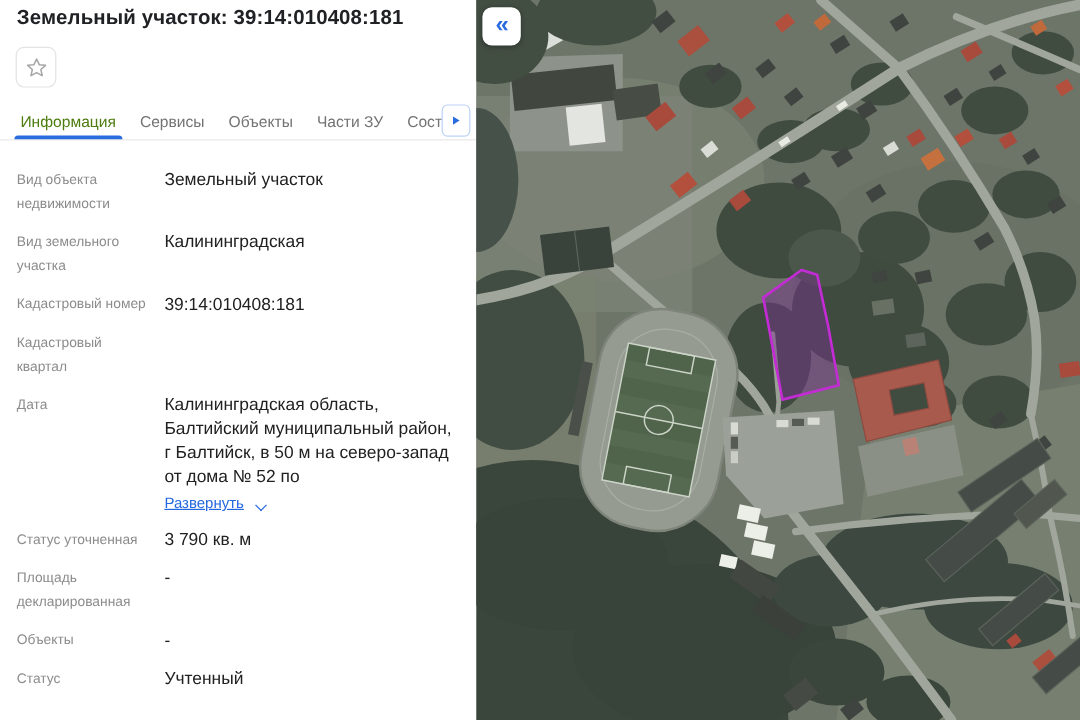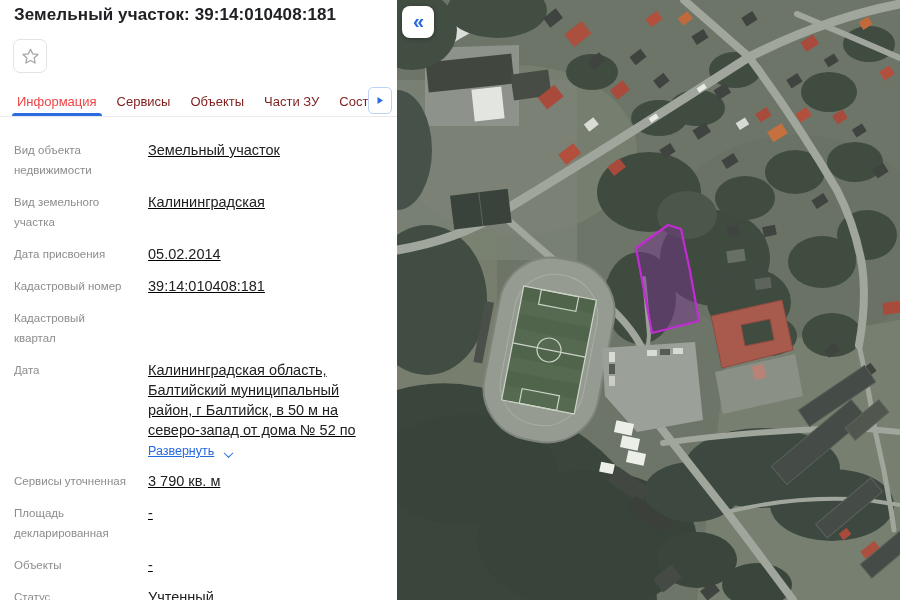--- a/index.html
+++ b/index.html
@@ -9,29 +9,29 @@
   *{box-sizing:border-box;margin:0;padding:0;}
   html,body{width:900px;height:600px;overflow:hidden;}
   body{font-family:"Liberation Sans",sans-serif;background:#fff;}
   #app{position:relative;width:900px;height:600px;}
 
   
   #panel{position:absolute;left:0;top:0;width:397px;height:600px;background:#fff;overflow:hidden;}
   .panel-title{position:absolute;left:14px;top:5px;font-size:17px;font-weight:600;color:#202124;letter-spacing:.1px;white-space:nowrap;}
   .star-btn{position:absolute;left:13px;top:39px;width:34px;height:34px;background:#fff;border:1px solid #e3e3e3;border-radius:7px;display:flex;align-items:center;justify-content:center;cursor:pointer;}
   .tabs{position:absolute;top:86px;left:0;right:0;height:31px;border-bottom:1px solid #e9e9e9;display:flex;gap:20px;padding-left:17px;}
-  .tab{position:relative;font-size:13px;color:#7f1d1d;padding-top:8px;white-space:nowrap;cursor:pointer;}
-  .tab.active{color:#ef4444;}
+  .tab{position:relative;font-size:13px;color:#737373;padding-top:8px;white-space:nowrap;cursor:pointer;}
+  .tab.active{color:#4d7c0f;}
   .tab.active::after{content:"";position:absolute;left:-5px;right:-5px;bottom:0;height:3px;background:var(--accent);border-radius:3px 3px 0 0;}
   .tab-more{position:absolute;right:5px;top:1px;width:24px;height:27px;background:#fff;border:1px solid #bcd2f6;border-radius:5px;display:flex;align-items:center;justify-content:center;color:var(--accent);cursor:pointer;}
   .rows{position:absolute;top:140px;left:14px;right:12px;}
-  .row{display:flex;margin-bottom:12px;gap:11px;}
+  .row{display:flex;margin-bottom:12px;}
   .row.mt{margin-top:8px;}
   .lbl{width:123px;flex:none;padding-right:8px;font-size:11.5px;line-height:20px;color:#8c8c8c;}
-  .valwrap{flex:1;text-decoration:underline;}
+  .valwrap{flex:1;}
   .val{font-size:14.5px;line-height:20px;color:#212121;}
   .expand{display:inline-flex;align-items:flex-end;margin-top:4px;font-size:12.5px;color:var(--link);text-decoration:underline;cursor:pointer;}
   .chev{display:inline-block;width:7px;height:7px;border-right:1.7px solid var(--link);border-bottom:1.7px solid var(--link);transform:rotate(45deg) translate(-1px,-1px);margin-left:11px;}
 
   
   #map{position:absolute;left:397px;top:0;width:503px;height:600px;background:#6d7568;}
   #map svg{display:block;}
   .collapse-btn{position:absolute;left:5px;top:6px;width:32px;height:32px;background:#fff;border:none;border-radius:8px;box-shadow:0 1px 4px rgba(0,0,0,.35);display:flex;align-items:center;justify-content:center;cursor:pointer;}
   .collapse-btn span{color:var(--accent);font-size:20px;font-weight:700;line-height:1;margin-top:-2px;letter-spacing:-1px;}
 </style>
@@ -69,46 +69,40 @@
             <div class="val">Земельный участок</div>
           </div>
       </div>
       <div class="row">
         <div class="lbl">Вид земельного участка</div>
         <div class="valwrap">
             <div class="val">Калининградская</div>
           </div>
       </div>
       <div class="row">
-        <div class="lbl">Дата присвоения</div>
-        <div class="valwrap">
-            <div class="val">05.02.2014</div>
-          </div>
-      </div>
-      <div class="row">
         <div class="lbl">Кадастровый номер</div>
         <div class="valwrap">
             <div class="val">39:14:010408:181</div>
           </div>
       </div>
       <div class="row">
         <div class="lbl">Кадастровый квартал</div>
       </div>
       <div class="row mt">
         <div class="lbl">Дата</div>
         <div class="valwrap">
           <div class="val">Калининградская область, Балтийский муниципальный район, г Балтийск, в 50 м на северо-запад от дома № 52 по</div>
           <a class="expand">
               <span>Развернуть</span>
               <i class="chev"></i>
             </a>
         </div>
       </div>
       <div class="row">
-        <div class="lbl">Сервисы уточненная</div>
+        <div class="lbl">Статус уточненная</div>
         <div class="valwrap">
             <div class="val">3 790 кв. м</div>
           </div>
       </div>
       <div class="row">
         <div class="lbl">Площадь декларированная</div>
         <div class="valwrap">
             <div class="val">-</div>
           </div>
       </div>

